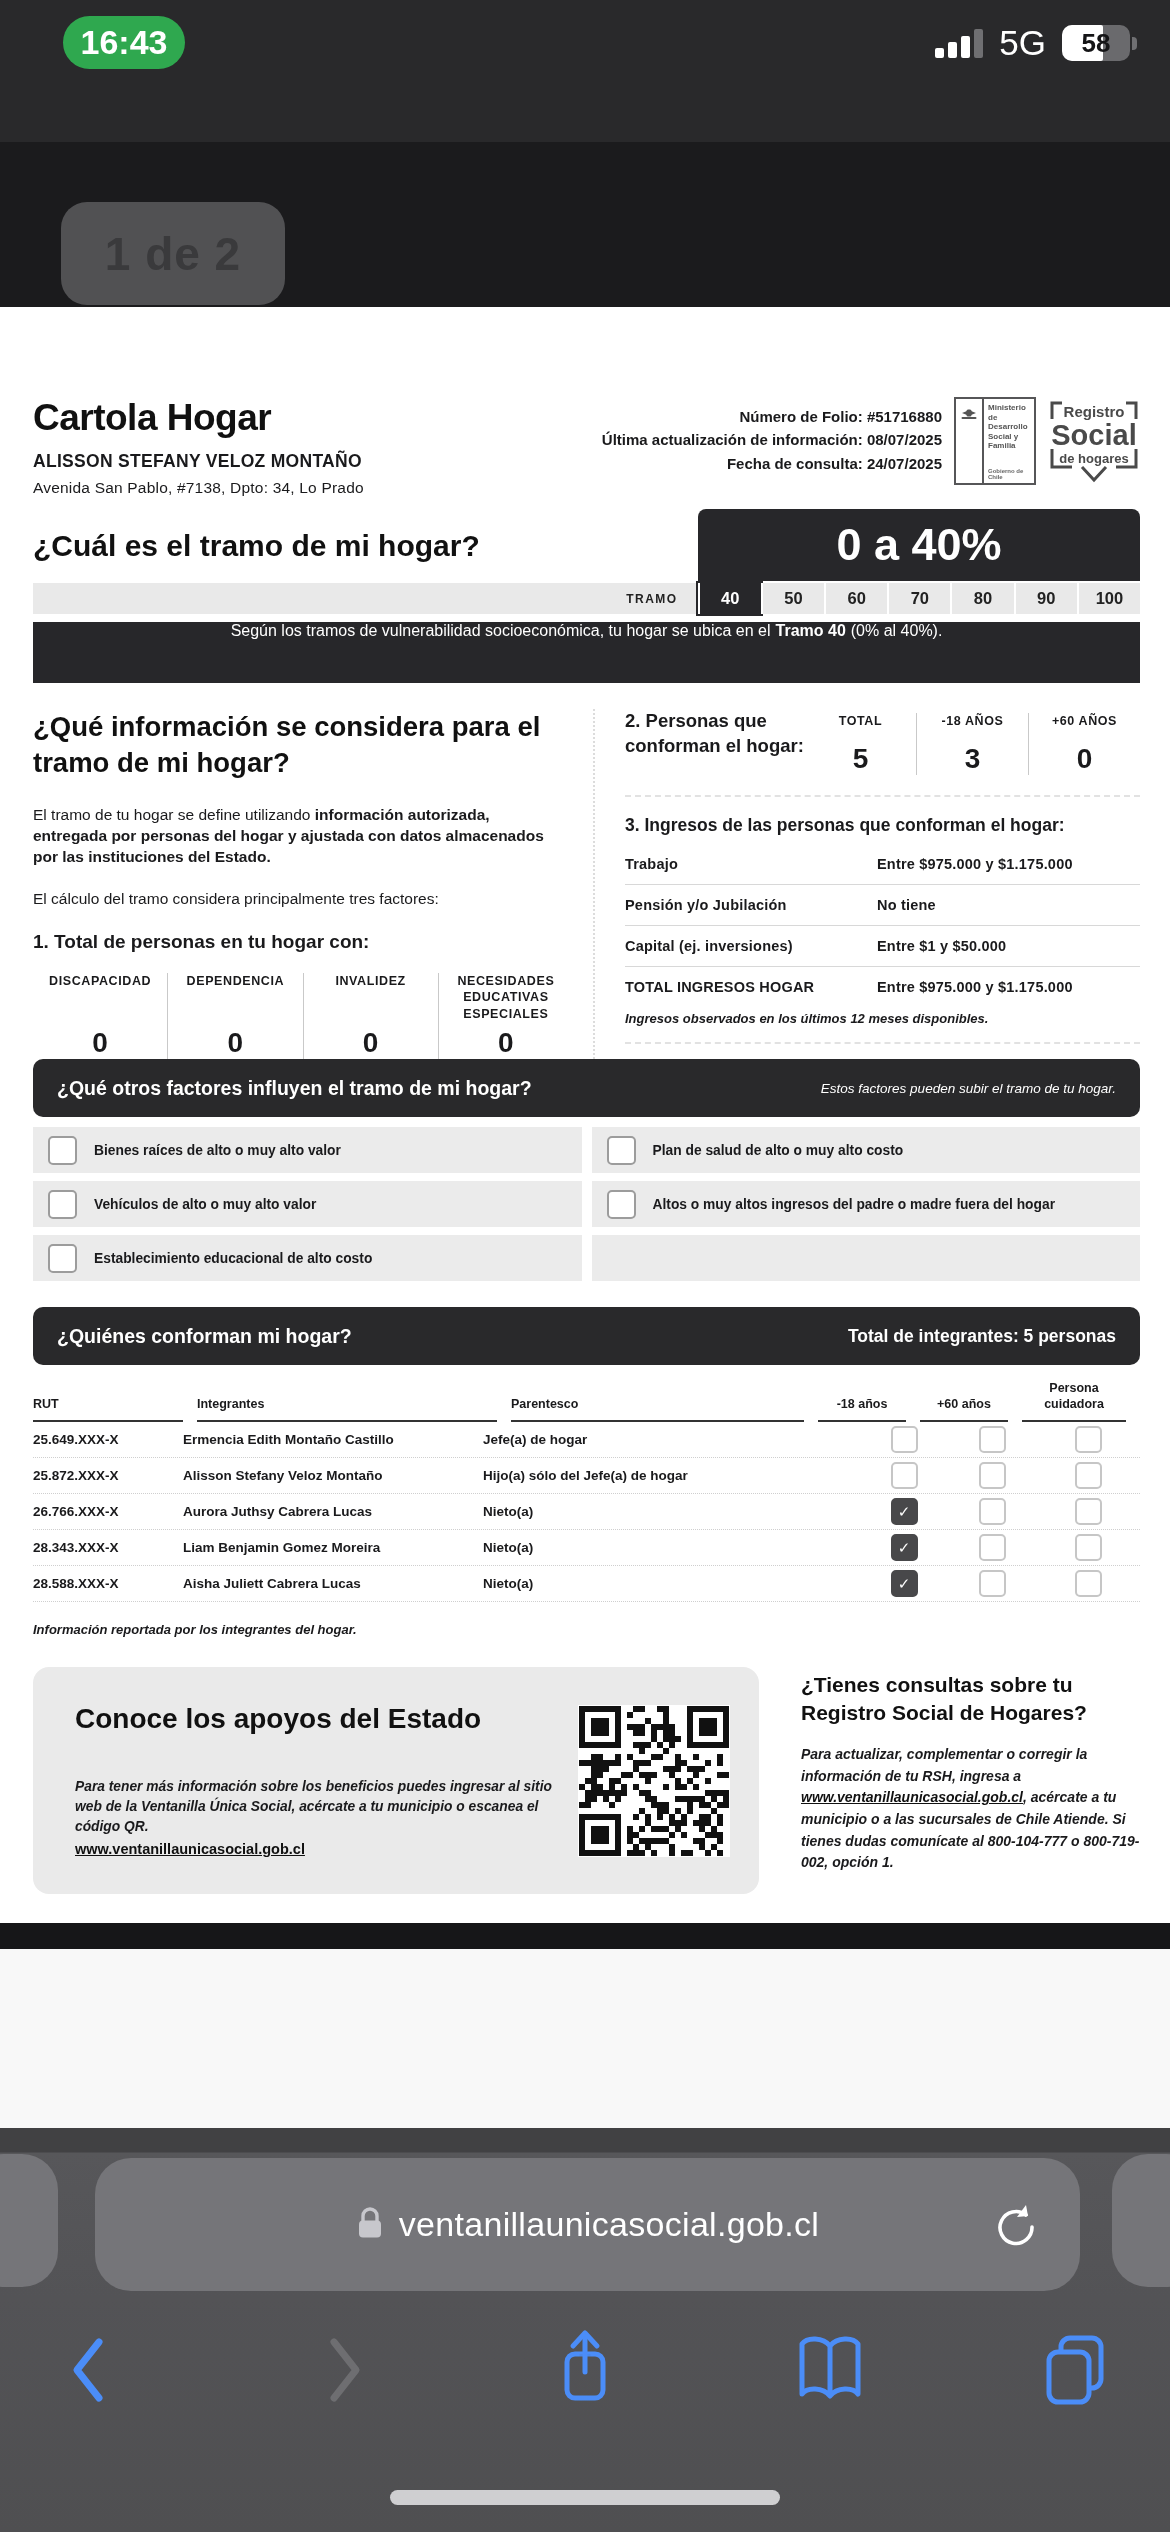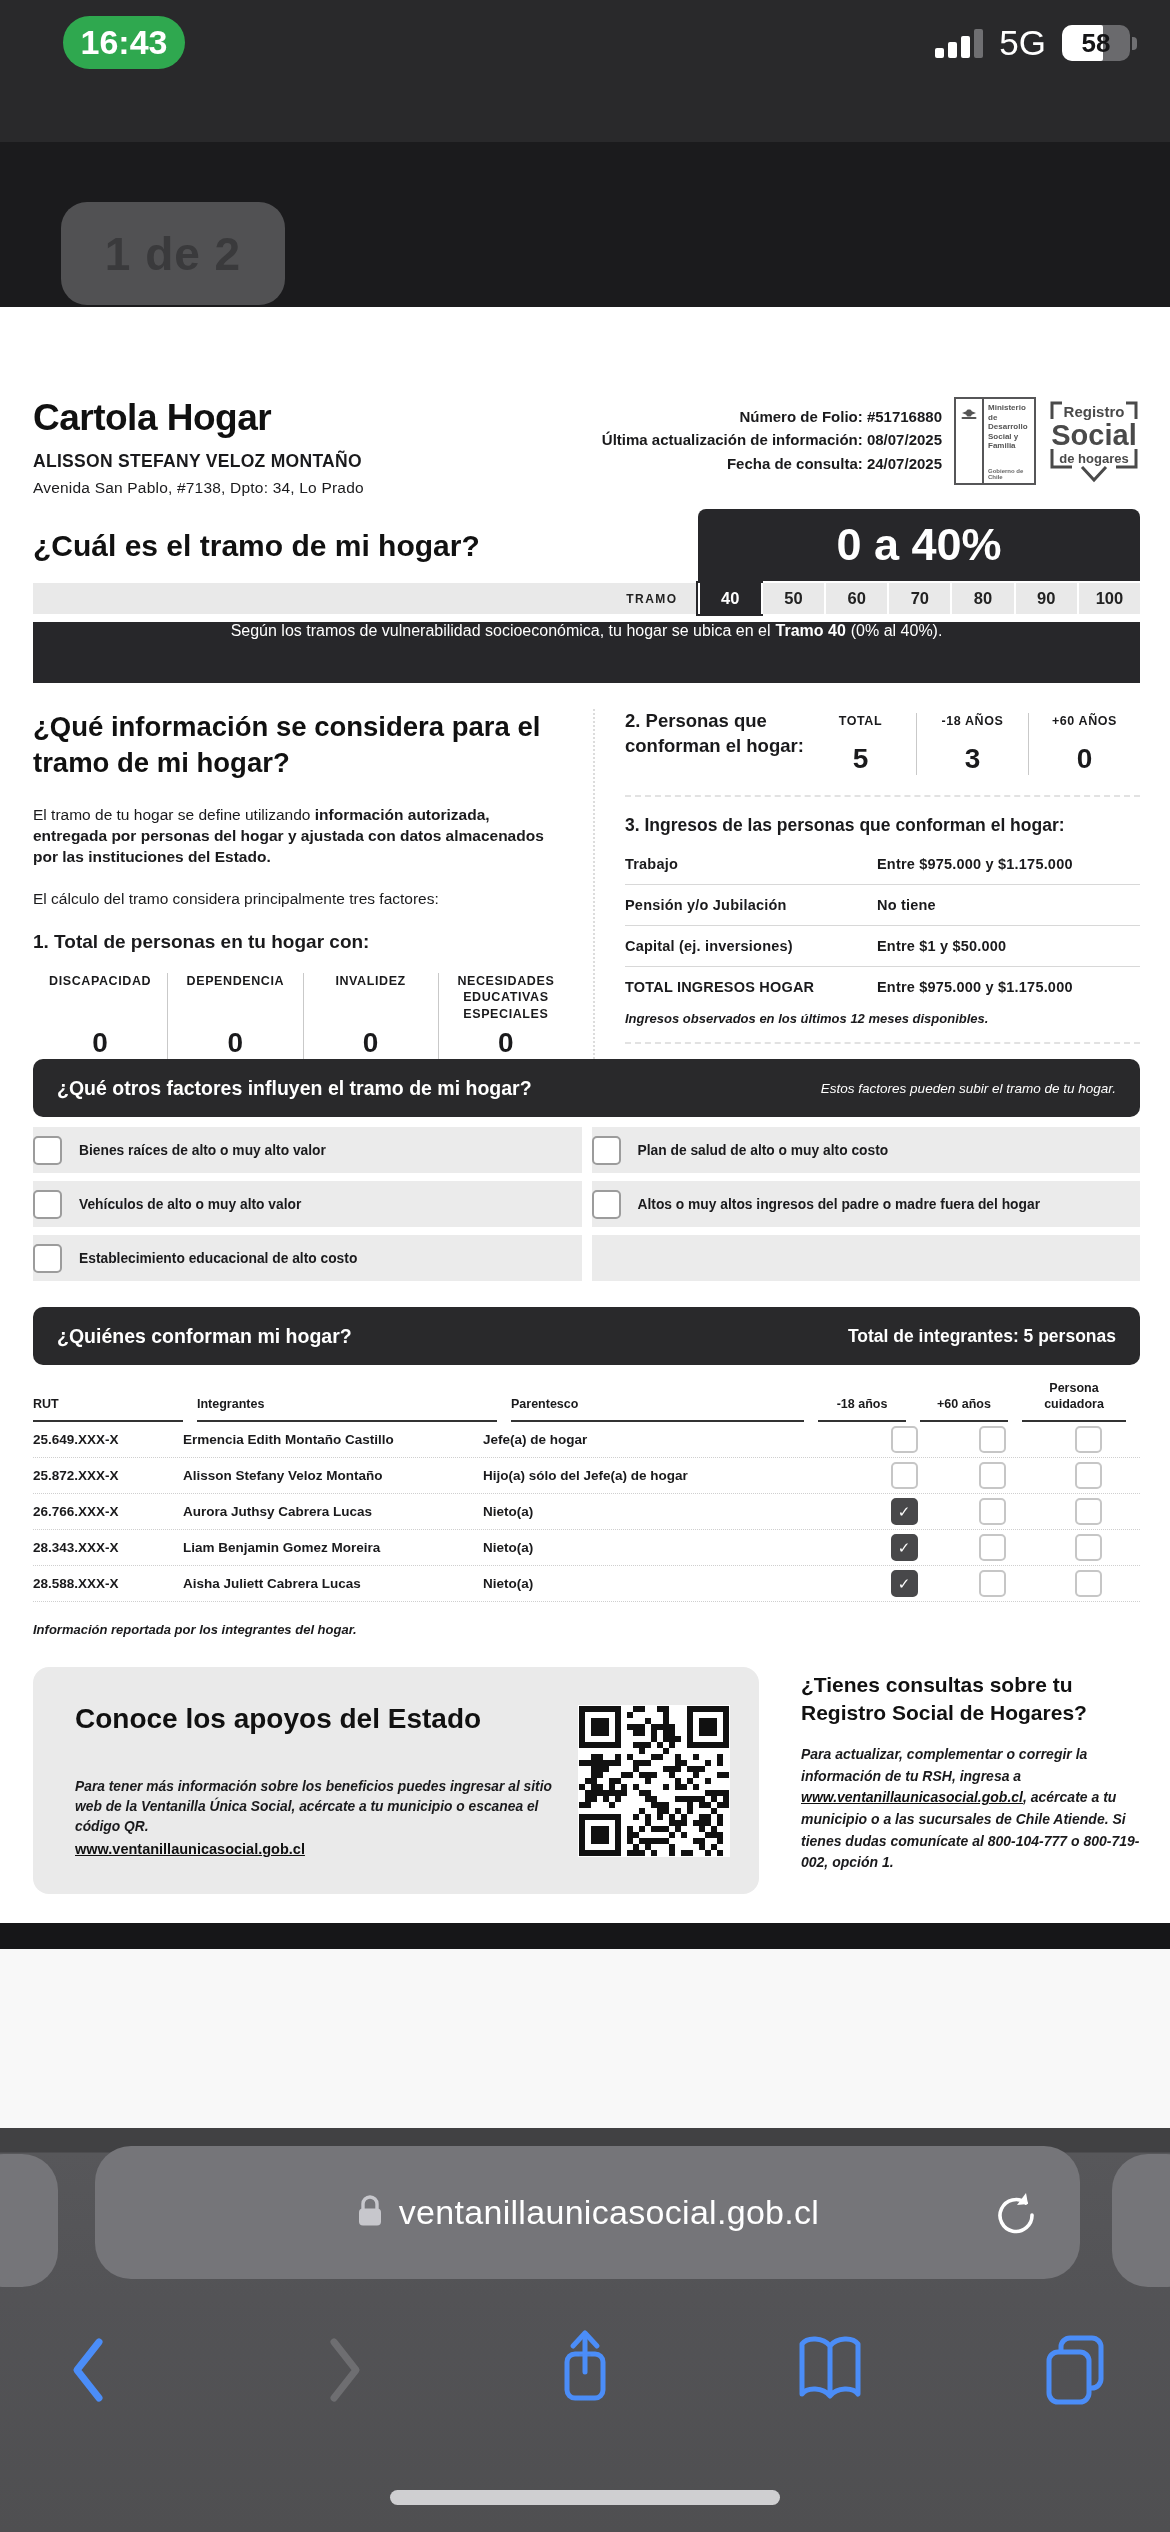--- a/index.html
+++ b/index.html
@@ -97,21 +97,21 @@
   
   .sec-head{background:#29292b;border-radius:10px;height:58px;display:flex;align-items:center;
             justify-content:space-between;padding:0 24px;color:#fff;}
   .sec-head .sh-title{font-size:19.5px;font-weight:bold;}
   .sec-head .sh-sub{font-size:13.5px;font-style:italic;font-weight:500;}
   .sec-head .sh-total{font-size:17.5px;font-weight:bold;}
 
   
   .factors{}
   .factor-grid{margin-top:10px;display:grid;grid-template-columns:1fr 1fr;gap:8px 10px;}
-  .factor-cell{background:#ebebeb;height:46px;display:flex;align-items:center;}
+  .factor-cell{background:#ebebeb;height:46px;display:flex;align-items:center;padding-left:15px;}
   .factor-cell .cb{width:25px;height:25px;background:#fff;border:2px solid #9c9c9c;border-radius:5px;
                    margin-right:17px;flex:none;}
   .factor-cell .f-lbl{font-size:13.8px;font-weight:600;}
   .factor-cell.empty{background:#ebebeb;}
 
   
   .household{margin-top:26px;}
   .hh-table{margin-top:6px;}
   .hh-head{display:flex;align-items:flex-end;padding-top:10px;}
   .hh-head .hc{font-size:12.5px;font-weight:600;padding-bottom:8px;border-bottom:2px solid #333;
@@ -144,21 +144,21 @@
   .consultas-p{margin-top:18px;font-size:14px;font-weight:600;font-style:italic;line-height:1.55;}
   .consultas-p .c-link{text-decoration:underline;color:#111;}
 
   
   .page-sep{position:absolute;top:1923px;left:0;right:0;height:26px;background:#161618;}
   .page2{position:absolute;top:1949px;left:0;right:0;bottom:0;background:#f8f8f8;}
 
   
   .toolbar{position:absolute;top:2128px;left:0;right:0;height:404px;
            background:linear-gradient(180deg,#414143 0px,#414143 24px,#57575a 25px,#535356 170px,#4f4f51 100%);}
-  .url-pill{position:absolute;left:95px;top:18px;width:985px;height:133px;background:#757579;
+  .url-pill{position:absolute;left:95px;top:30px;width:985px;height:133px;background:#757579;
             border-radius:36px;display:flex;align-items:center;justify-content:center;gap:15px;}
   .url-text{color:#fff;font-size:34px;font-weight:400;letter-spacing:.3px;}
   .tab-frag{position:absolute;top:26px;width:90px;height:133px;background:#757579;border-radius:36px;}
   .tab-frag.left{left:-32px;}
   .tab-frag.right{right:-32px;}
   .reload-btn{position:absolute;right:36px;top:42px;width:56px;height:56px;display:flex;
               align-items:center;justify-content:center;}
   .nav-icon{position:absolute;top:200px;width:72px;height:84px;display:flex;align-items:center;justify-content:center;}
   .home-indicator{position:absolute;left:390px;top:362px;width:390px;height:15px;border-radius:8px;background:#cfcfd1;}
 </style>

